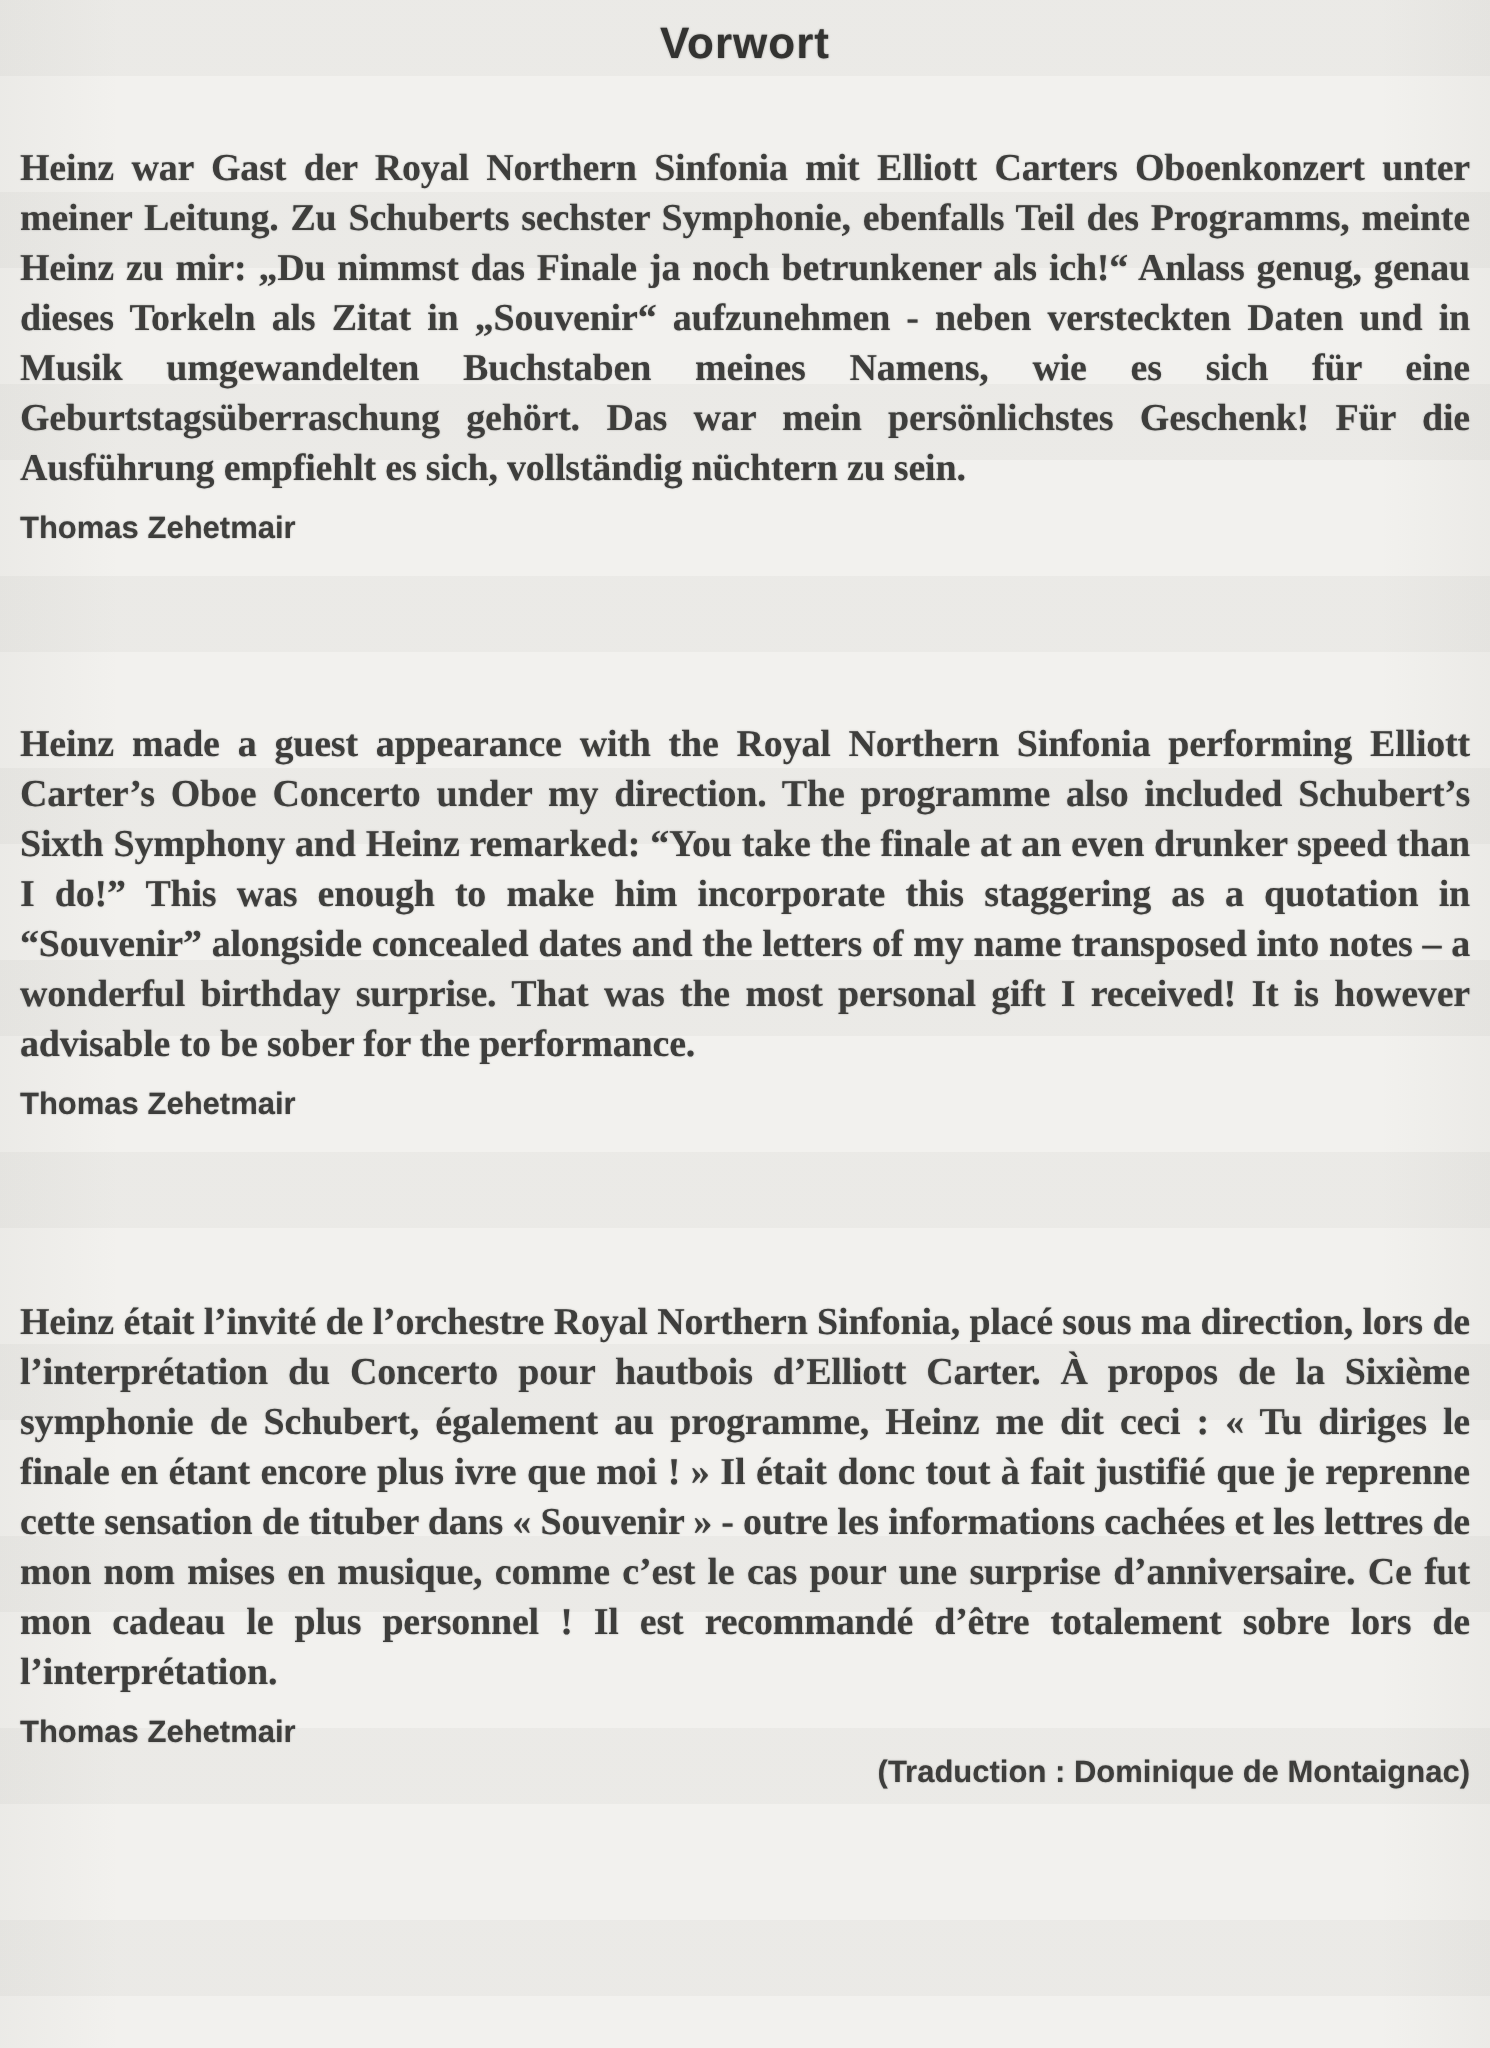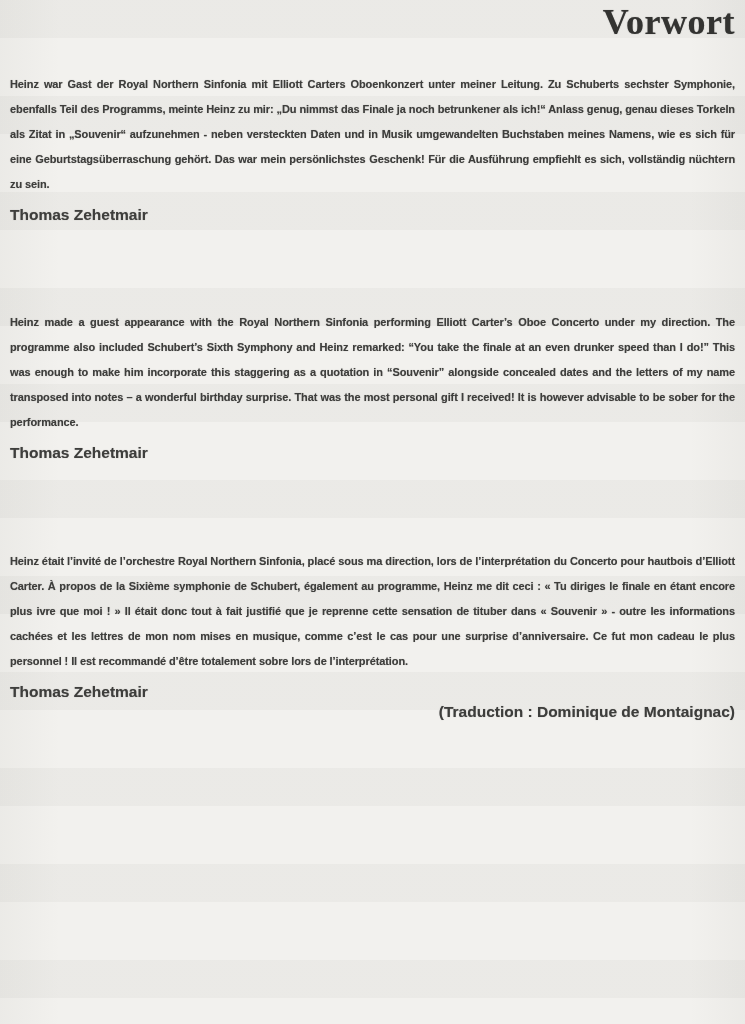--- a/index.html
+++ b/index.html
@@ -24,39 +24,39 @@
     padding: 4px 10px 0 10px;
     color: #3c3c3c;
   }
 
   
   .scan {
     filter: blur(0.35px);
   }
 
   .section-title {
-    text-align: right;
-    font-size: 36px;
+    text-align: center;
+    font-size: 22px;
     line-height: 36px;
     font-weight: 700;
     color: #333331;
     letter-spacing: 0.5px;
     text-shadow: 0 0 1px rgba(60,60,58,0.55);
-    font-family: Liberation Serif, serif;
   }
 
   .section-body {
     margin-top: 32px;
-    font-size: 11px;
+    font-size: 19px;
     line-height: 25px;
     font-weight: 700;
     text-align: justify;
     letter-spacing: -0.1px;
     color: #3e3e3c;
     text-shadow: 0 0 0.8px rgba(62,62,60,0.5);
+    font-family: Liberation Serif, serif;
   }
 
   .signature {
     margin-top: 8px;
     text-align: left;
     font-size: 15.5px;
     line-height: 20px;
     font-weight: 700;
     color: #3e3e3c;
     text-shadow: 0 0 0.8px rgba(62,62,60,0.5);

